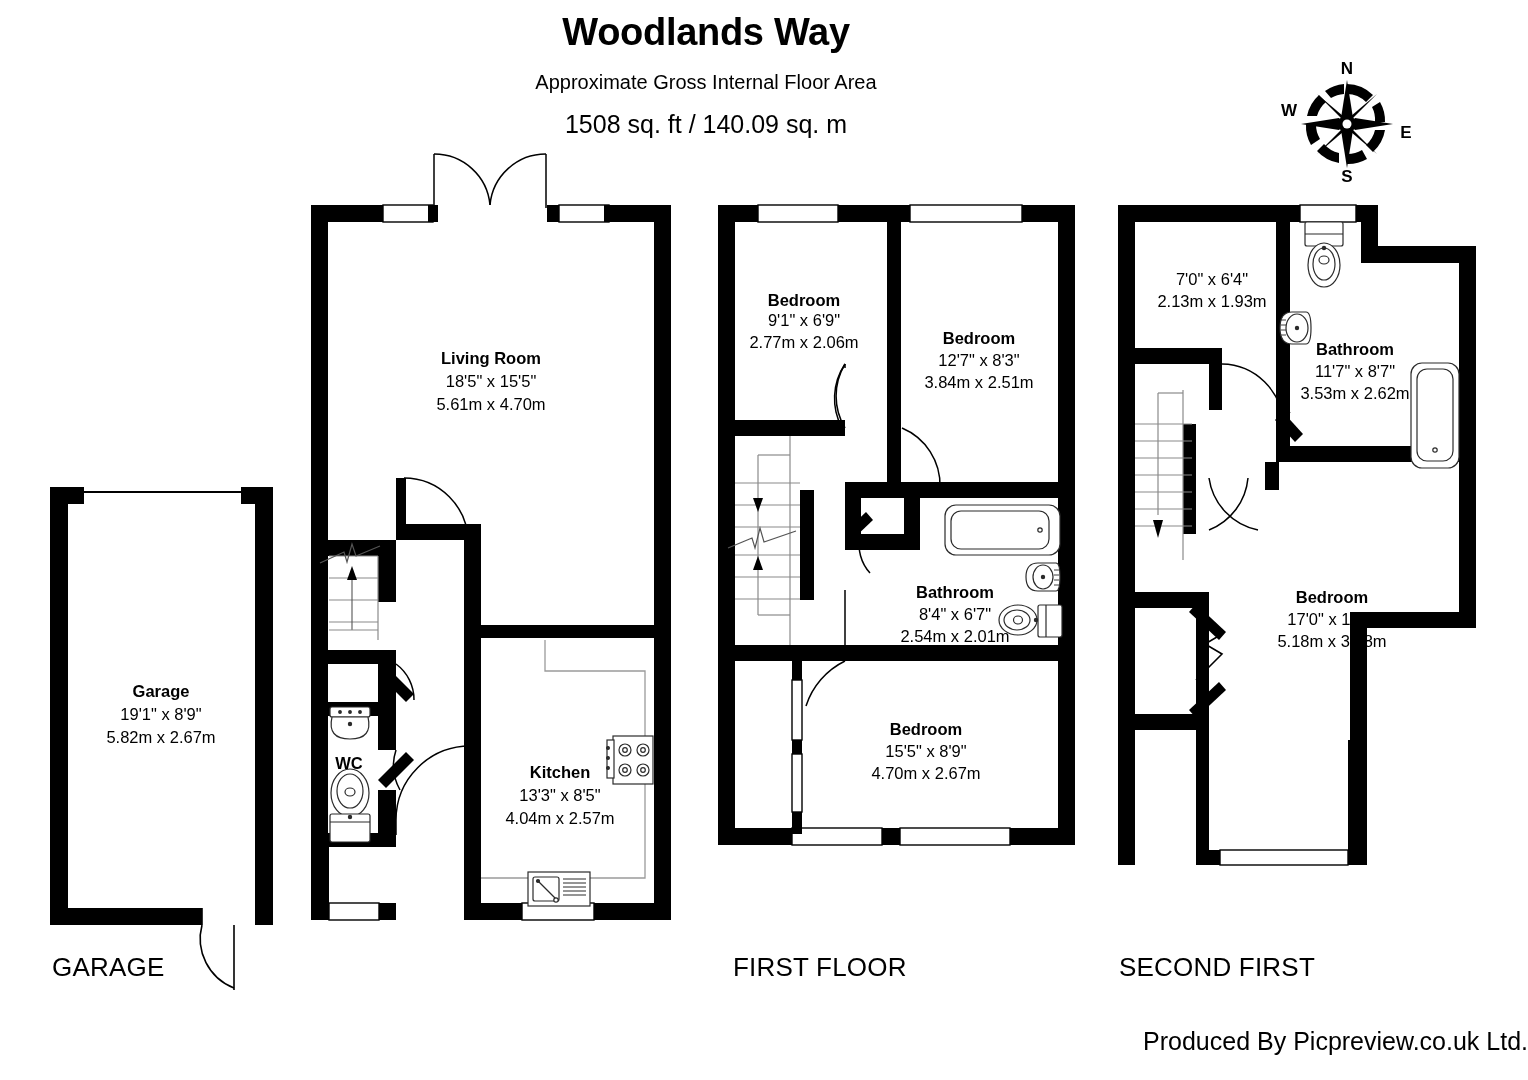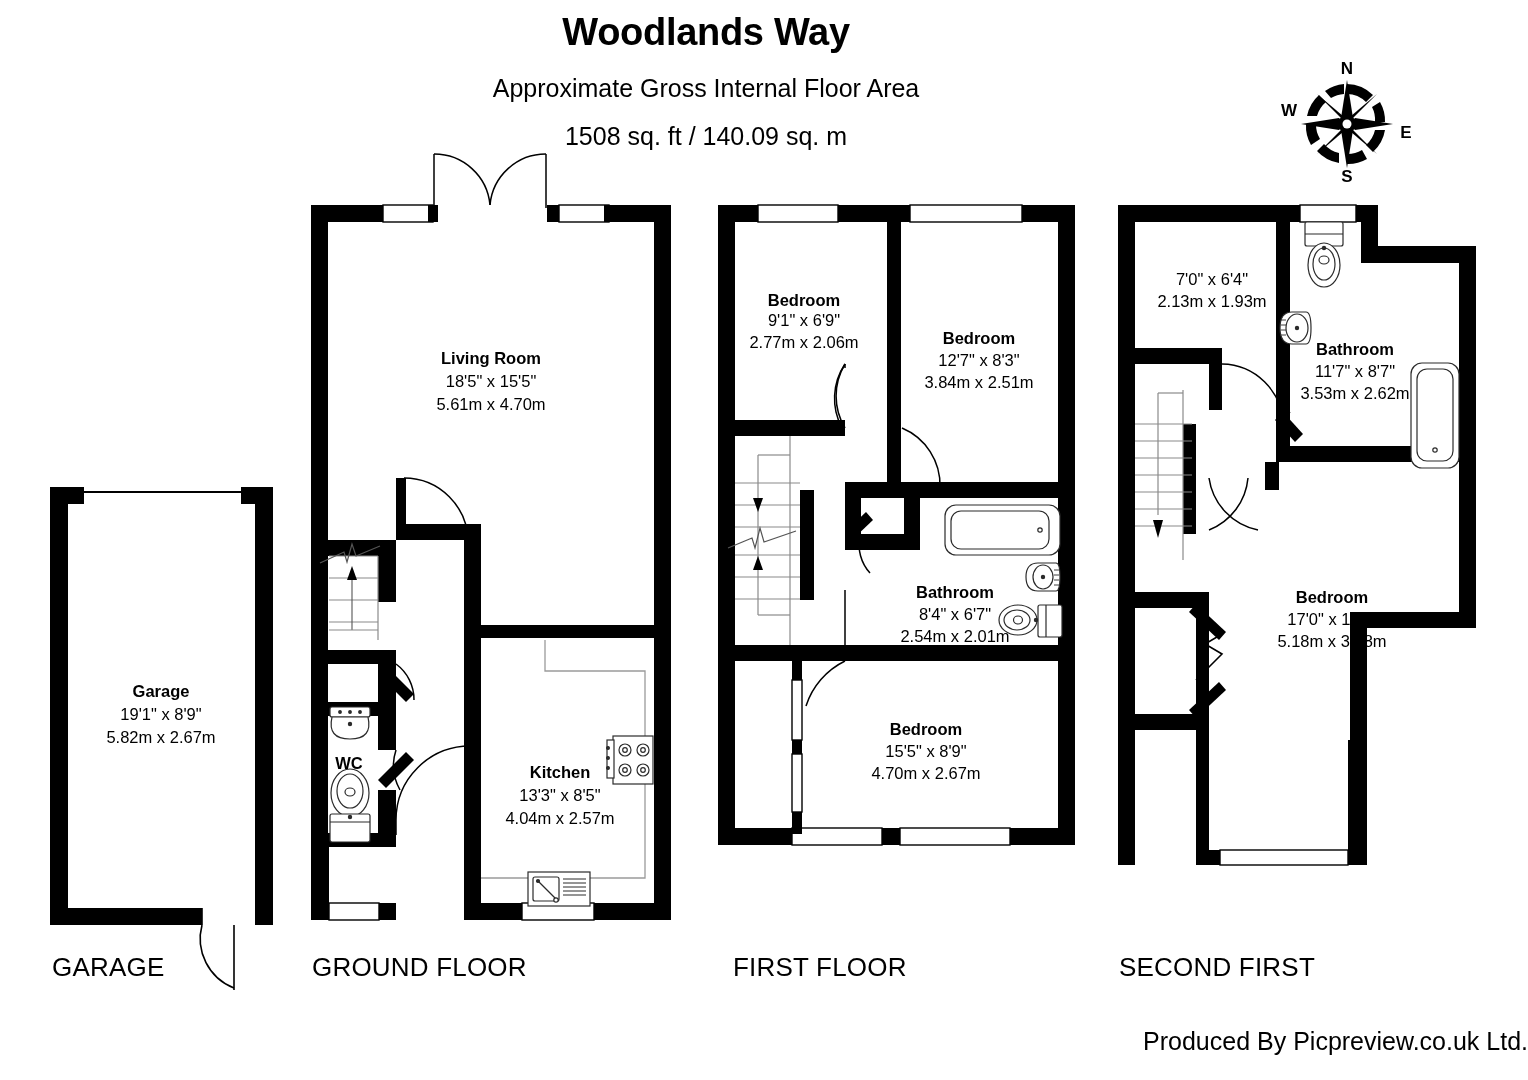--- a/index.html
+++ b/index.html
@@ -28,24 +28,24 @@
     text-align: center;
   }
   #plan-title {
     font-size: 38px;
     font-weight: bold;
     letter-spacing: -0.3px;
     line-height: 48px;
     margin: 0;
   }
   #plan-subtitle {
-    font-size: 25px;
+    font-size: 20px;
     font-weight: normal;
     line-height: 32px;
-    margin: 16px;
+    margin: 10px;
   }
   #plan-area {
     font-size: 25px;
     font-weight: normal;
     line-height: 32px;
     margin: 0;
     text-align: center;
   }
   
   #compass {
@@ -558,19 +558,18 @@
       </g>
       <g>
         <text x="1332" y="603" text-anchor="middle" font-family="Liberation Sans, sans-serif" font-size="16.5" font-weight="bold">Bedroom</text>
         <text x="1332" y="625" text-anchor="middle" font-family="Liberation Sans, sans-serif" font-size="16.5">17'0" x 11'5"</text>
         <text x="1332" y="647" text-anchor="middle" font-family="Liberation Sans, sans-serif" font-size="16.5">5.18m x 3.48m</text>
       </g>
     </g>
   </svg>
 
   <div class="floor-caption" id="caption-garage">GARAGE</div>
-  <div class="floor-caption" id="caption-ground">GROUND FLOOR</div>
   <div class="floor-caption" id="caption-first">FIRST FLOOR</div>
   <div class="floor-caption" id="caption-second">SECOND FIRST</div>
 
   <div id="footer">Produced By Picpreview.co.uk Ltd.</div>
 
 </div>
 
 </body></html>

